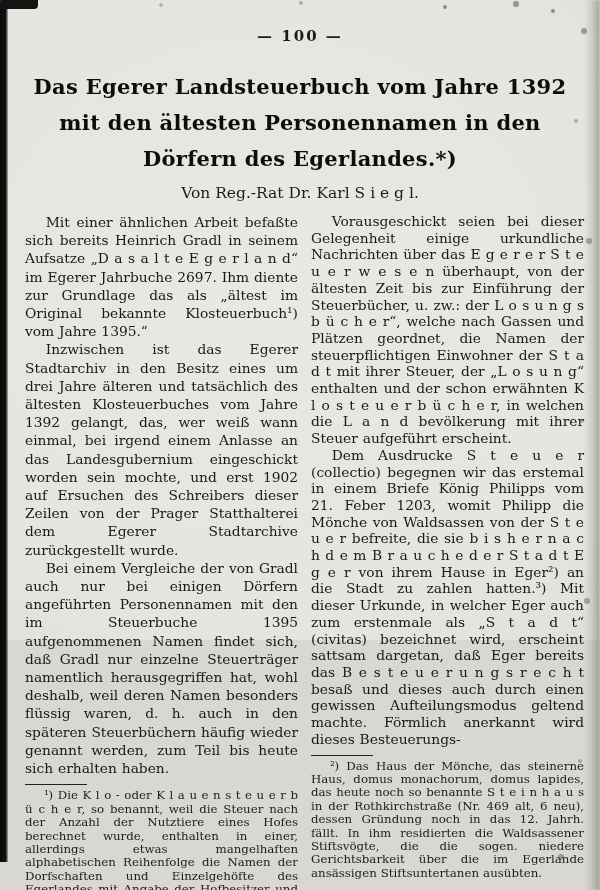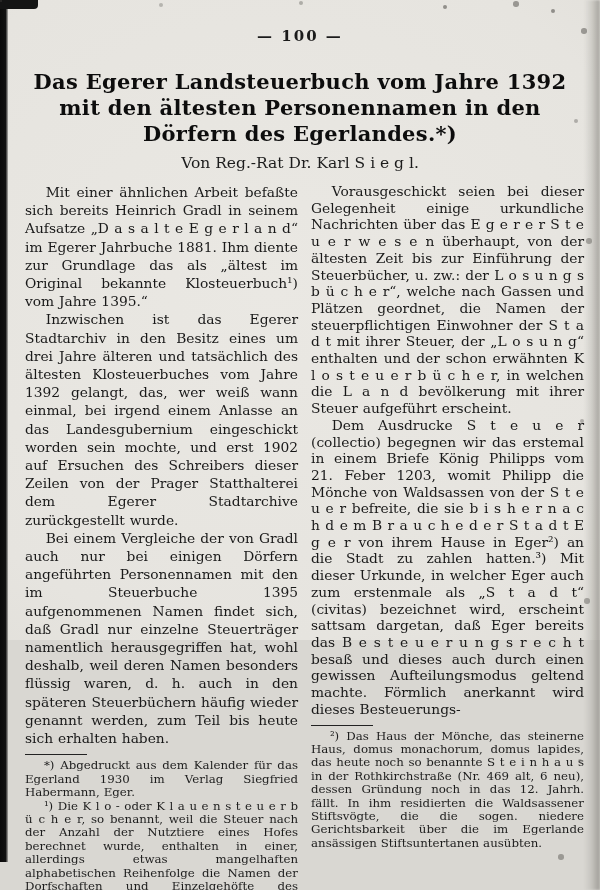--- a/index.html
+++ b/index.html
@@ -45,21 +45,21 @@
       560px 856px 0 2px rgba(80,78,74,.45),
       300px 2px 0 1px rgba(70,68,64,.35),
       160px 4px 0 1px rgba(70,68,64,.3);
   }
   .pagenum{
     text-align:center;margin:0;padding-top:27px;
     font-size:15px;font-weight:bold;letter-spacing:2px;color:#1b1b1b;
   }
   .title{
     margin:24px auto 0;width:540px;text-align:center;
-    font-size:21px;line-height:26px;font-weight:bold;color:#0d0d0d;
+    font-size:21px;line-height:36px;font-weight:bold;color:#0d0d0d;
     letter-spacing:.3px;
   }
   .byline{
     text-align:center;margin-top:7px;font-size:15.5px;color:#1c1c1c;
   }
   .columns{
     display:flex;gap:13px;padding:11px 15px 0 25px;
   }
   .col{width:273px;}
   .col p{
@@ -87,25 +87,24 @@
   <div class="scan-edge-right"></div>
   <div class="scan-specks"></div>
 
   <div class="pagenum">— 100 —</div>
 
   <h1 class="title">Das Egerer Landsteuerbuch vom Jahre 1392 mit den ältesten Personennamen in den Dörfern des Egerlandes.*)</h1>
   <div class="byline">Von Reg.-Rat Dr. Karl S i e g l.</div>
 
   <div class="columns">
     <div class="col left">
-      <p>Mit einer ähnlichen Arbeit befaßte sich bereits Heinrich Gradl in seinem Aufsatze „D a s  a l t e  E g e r l a n d“ im Egerer Jahrbuche 1881. Ihm diente zur Grundlage das als „ältest im Original bekannte Klosteuerbuch¹) vom Jahre 1395.“</p>
+      <p>Mit einer ähnlichen Arbeit befaßte sich bereits Heinrich Gradl in seinem Aufsatze „D a s  a l t e  E g e r l a n d“ im Egerer Jahrbuche 2697. Ihm diente zur Grundlage das als „ältest im Original bekannte Klosteuerbuch¹) vom Jahre 1395.“</p>
       <p>Inzwischen ist das Egerer Stadtarchiv in den Besitz eines um drei Jahre älteren und tatsächlich des ältesten Klosteuerbuches vom Jahre 1392 gelangt, das, wer weiß wann einmal, bei irgend einem Anlasse an das Landesgubernium eingeschickt worden sein mochte, und erst 1902 auf Ersuchen des Schreibers dieser Zeilen von der Prager Statthalterei dem Egerer Stadtarchive zurückgestellt wurde.</p>
       <p>Bei einem Vergleiche der von Gradl auch nur bei einigen Dörfern angeführten Personennamen mit den im Steuerbuche 1395 aufgenommenen Namen findet sich, daß Gradl nur einzelne Steuerträger namentlich herausgegriffen hat, wohl deshalb, weil deren Namen besonders flüssig waren, d. h. auch in den späteren Steuerbüchern häufig wieder genannt werden, zum Teil bis heute sich erhalten haben.</p>
       <hr class="fnrule">
-      <p class="fn">*) Abgedruckt aus dem Kalender für das Egerland 1930 im Verlag Siegfried Habermann, Eger.</p>
       <p class="fn">¹) Die K l o -  oder  K l a u e n s t e u e r b ü c h e r, so benannt, weil die Steuer nach der Anzahl der Nutztiere eines Hofes berechnet wurde, enthalten in einer, allerdings etwas mangelhaften alphabetischen Reihenfolge die Namen der Dorfschaften und Einzelgehöfte des Egerlandes mit Angabe der Hofbesitzer und ihrer Giebigkeit, der „K l o s t e u e r“. Diese Bücher sind, beinahe lückenlos, Jahr für Jahr, von 1392 bis 1758 in Original vorhanden.</p>
     </div>
     <div class="col right">
       <p>Vorausgeschickt seien bei dieser Gelegenheit einige urkundliche Nachrichten über das E g e r e r  S t e u e r w e s e n überhaupt, von der ältesten Zeit bis zur Einführung der Steuerbücher, u. zw.: der L o s u n g s b ü c h e r“, welche nach Gassen und Plätzen geordnet, die Namen der steuerpflichtigen Einwohner der S t a d t mit ihrer Steuer, der „L o s u n g“ enthalten und der schon erwähnten K l o s t e u e r b ü c h e r, in welchen die L a n d bevölkerung mit ihrer Steuer aufgeführt erscheint.</p>
       <p>Dem Ausdrucke S t e u e r (collectio) begegnen wir das erstemal in einem Briefe König Philipps vom 21. Feber 1203, womit Philipp die Mönche von Waldsassen von der S t e u e r befreite, die sie b i s h e r  n a c h  d e m  B r a u c h e  d e r  S t a d t  E g e r von ihrem Hause in Eger²) an die Stadt zu zahlen hatten.³) Mit dieser Urkunde, in welcher Eger auch zum erstenmale als „S t a d t“ (civitas) bezeichnet wird, erscheint sattsam dargetan, daß Eger bereits das B e s t e u e r u n g s r e c h t  besaß und dieses auch durch einen gewissen Aufteilungsmodus geltend machte. Förmlich anerkannt wird dieses Besteuerungs-</p>
       <hr class="fnrule">
       <p class="fn">²) Das Haus der Mönche, das steinerne Haus, domus monachorum, domus lapides, das heute noch so benannte S t e i n h a u s in der Rothkirchstraße (Nr. 469 alt, 6 neu), dessen Gründung noch in das 12. Jahrh. fällt. In ihm residierten die Waldsassener Stiftsvögte, die die sogen. niedere Gerichtsbarkeit über die im Egerlande ansässigen Stiftsuntertanen ausübten.</p>
 
     </div>
   </div>

